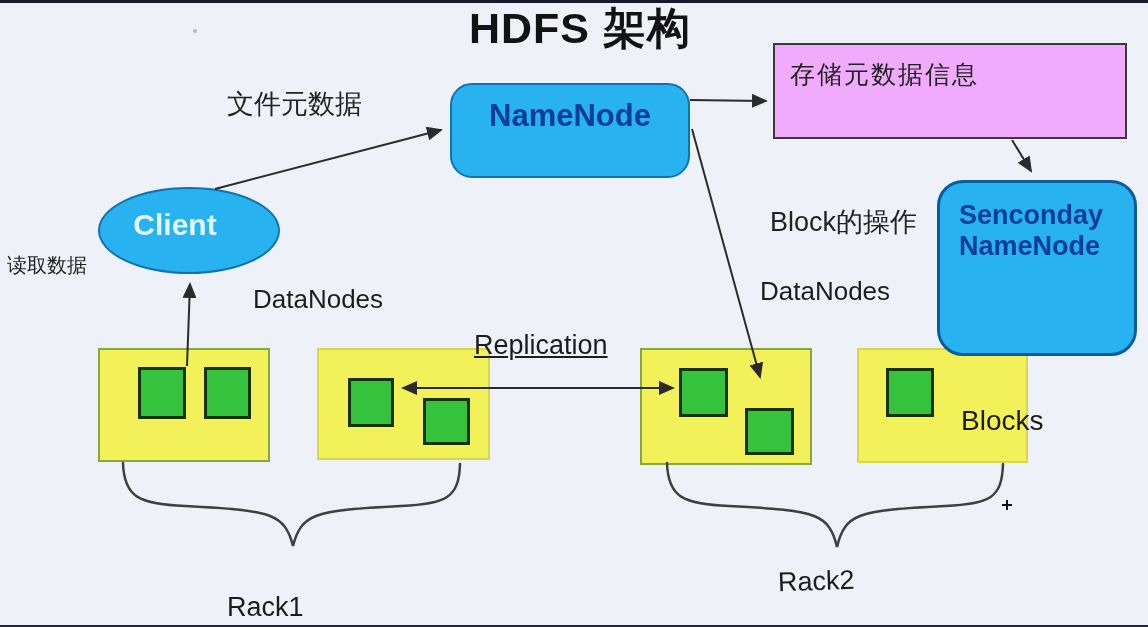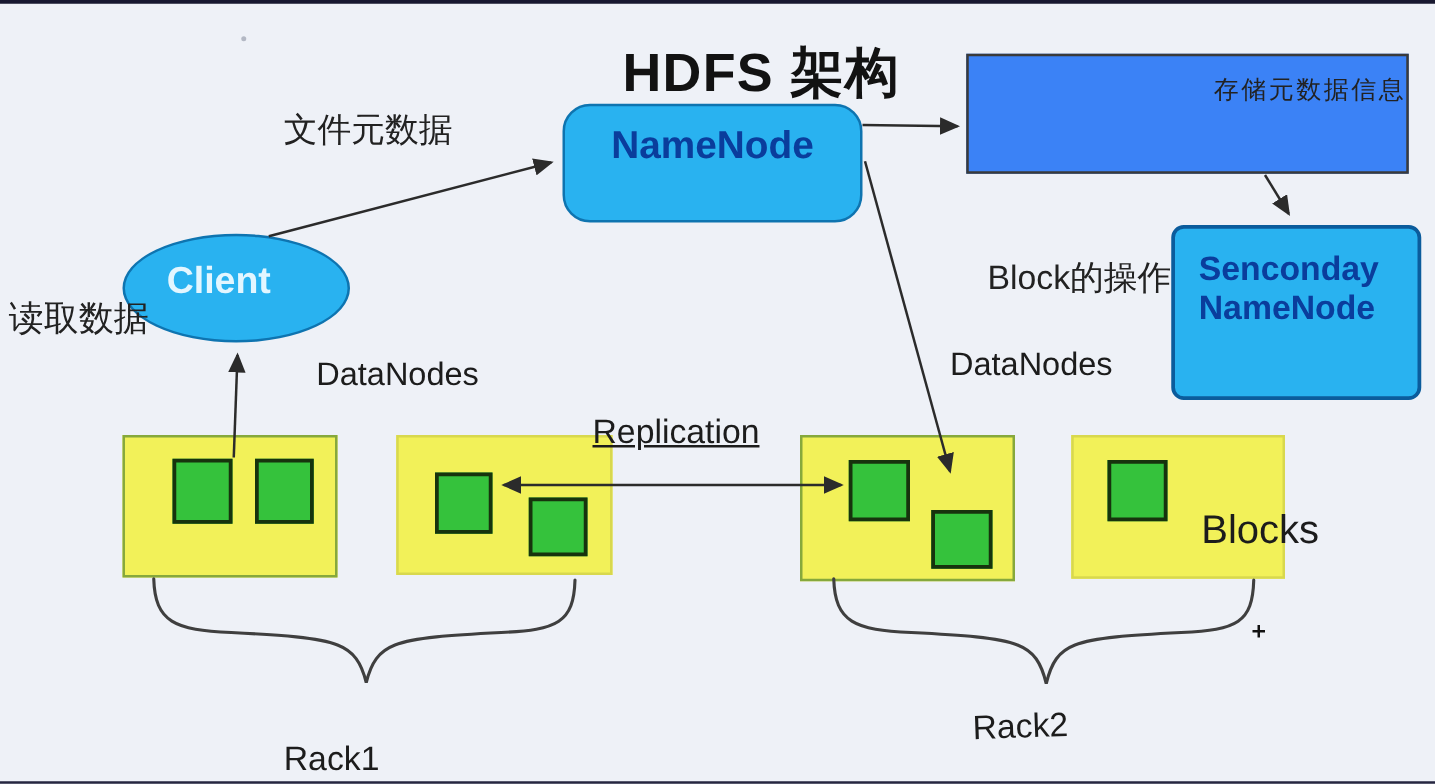--- a/index.html
+++ b/index.html
@@ -6,53 +6,52 @@
   body{
     width:1148px;height:627px;position:relative;overflow:hidden;
     background:var(--bg,#eef1f7);
     font-family:"Liberation Sans", sans-serif;
     color:#1a1a1a;
   }
   .abs{position:absolute;}
   .edge-top{left:0;top:0;width:1148px;height:3px;background:#181830;}
   .edge-bottom{left:0;bottom:0;width:1148px;height:2px;background:#262640;}
   .title{
-    left:440px;top:0;width:280px;text-align:right;
+    left:440px;top:0;width:280px;text-align:center;
     font-size:43px;font-weight:bold;color:#121212;letter-spacing:1px;
     white-space:nowrap;
-    margin-top:30px;
   }
   .node{
     background:var(--node-fill,#29b2f0);
     border:2px solid #0e74b0;
     box-sizing:border-box;
     color:var(--node-text,#0a3d9c);
     font-weight:bold;
   }
   .namenode{
     left:450px;top:83px;width:240px;height:95px;border-radius:22px;
     font-size:31px;text-align:center;padding-top:13px;
   }
   .secondary{
-    left:937px;top:180px;width:200px;height:140px;border-radius:10px;
+    left:937px;top:180px;width:200px;height:176px;border-radius:26px;
     border-color:#0b5c9c;border-width:3px;
     font-size:27px;line-height:31px;padding:17px 0 16px 19px;
   }
   .client{
     left:98px;top:187px;width:182px;height:87px;border-radius:50%;
     display:flex;align-items:center;justify-content:center;text-align:center;
   }
   .client span{
     color:#e3f6ff;font-size:30px;font-weight:bold;
     transform:translate(-14px,-6px);
   }
   .metadata-box{
     left:773px;top:43px;width:354px;height:96px;
-    background:#3b82f6;border:2px solid #3a3a3a;box-sizing:border-box;
-    font-size:20px;color:#222;padding:13px 0 0 15px;letter-spacing:2px;text-align:right;
+    background:#f0abfc;border:2px solid #3a3a3a;box-sizing:border-box;
+    font-size:25px;color:#222;padding:13px 0 0 15px;letter-spacing:2px;
   }
   .rack-box{
     background:var(--rack-fill,#f2f159);
     box-sizing:border-box;
   }
   .b-olive{border:2px solid #86a83c;}
   .b-light{border:2px solid #d8d84e;}
   .block{
     position:absolute;
     background:var(--block-fill,#35c23c);
@@ -84,26 +83,26 @@
   <div>NameNode</div>
 </div>
 
 <div class="abs node client zmid">
   <span>Client</span>
 </div>
 
 <div class="abs lbl lbl-cn ztxt" style="left:227px;top:86px;line-height:37px;">
   <div>文件元数据</div>
 </div>
-<div class="abs lbl lbl-cn ztxt" style="left:7px;top:236px;font-size:28px;font-family:Liberation Serif, serif;">读取数据</div>
+<div class="abs lbl lbl-cn ztxt" style="left:7px;top:252px;font-size:20px;font-family:Liberation Serif, serif;">读取数据</div>
 <div class="abs lbl ztxt" style="left:253px;top:284px;font-size:26px;">DataNodes</div>
-<div class="abs lbl lbl-cn ztxt" style="left:790px;top:204px;">Block的操作</div>
+<div class="abs lbl lbl-cn ztxt" style="left:770px;top:204px;">Block的操作</div>
 <div class="abs lbl ztxt" style="left:760px;top:276px;font-size:26px;">DataNodes</div>
 <div class="abs lbl ztxt" style="left:474px;top:330px;text-decoration:underline;">Replication</div>
-<div class="abs lbl ztxt" style="left:961px;top:405px;font-size:32px;">Blocks</div>
+<div class="abs lbl ztxt" style="left:961px;top:405px;font-size:28px;">Blocks</div>
 <div class="abs lbl ztxt" style="left:227px;top:592px;">Rack1</div>
 <div class="abs lbl ztxt" style="left:778px;top:566px;transform:rotate(-2deg);">Rack2</div>
 
 <div class="abs rack-box b-olive zlow" style="left:98px;top:348px;width:172px;height:114px;">
   <div class="block" style="left:38px;top:17px;width:48px;height:52px;"></div>
   <div class="block" style="left:104px;top:17px;width:47px;height:52px;"></div>
 </div>
 <div class="abs rack-box b-light zlow" style="left:317px;top:348px;width:173px;height:112px;">
   <div class="block" style="left:29px;top:28px;width:46px;height:49px;"></div>
   <div class="block" style="left:104px;top:48px;width:47px;height:47px;"></div>

